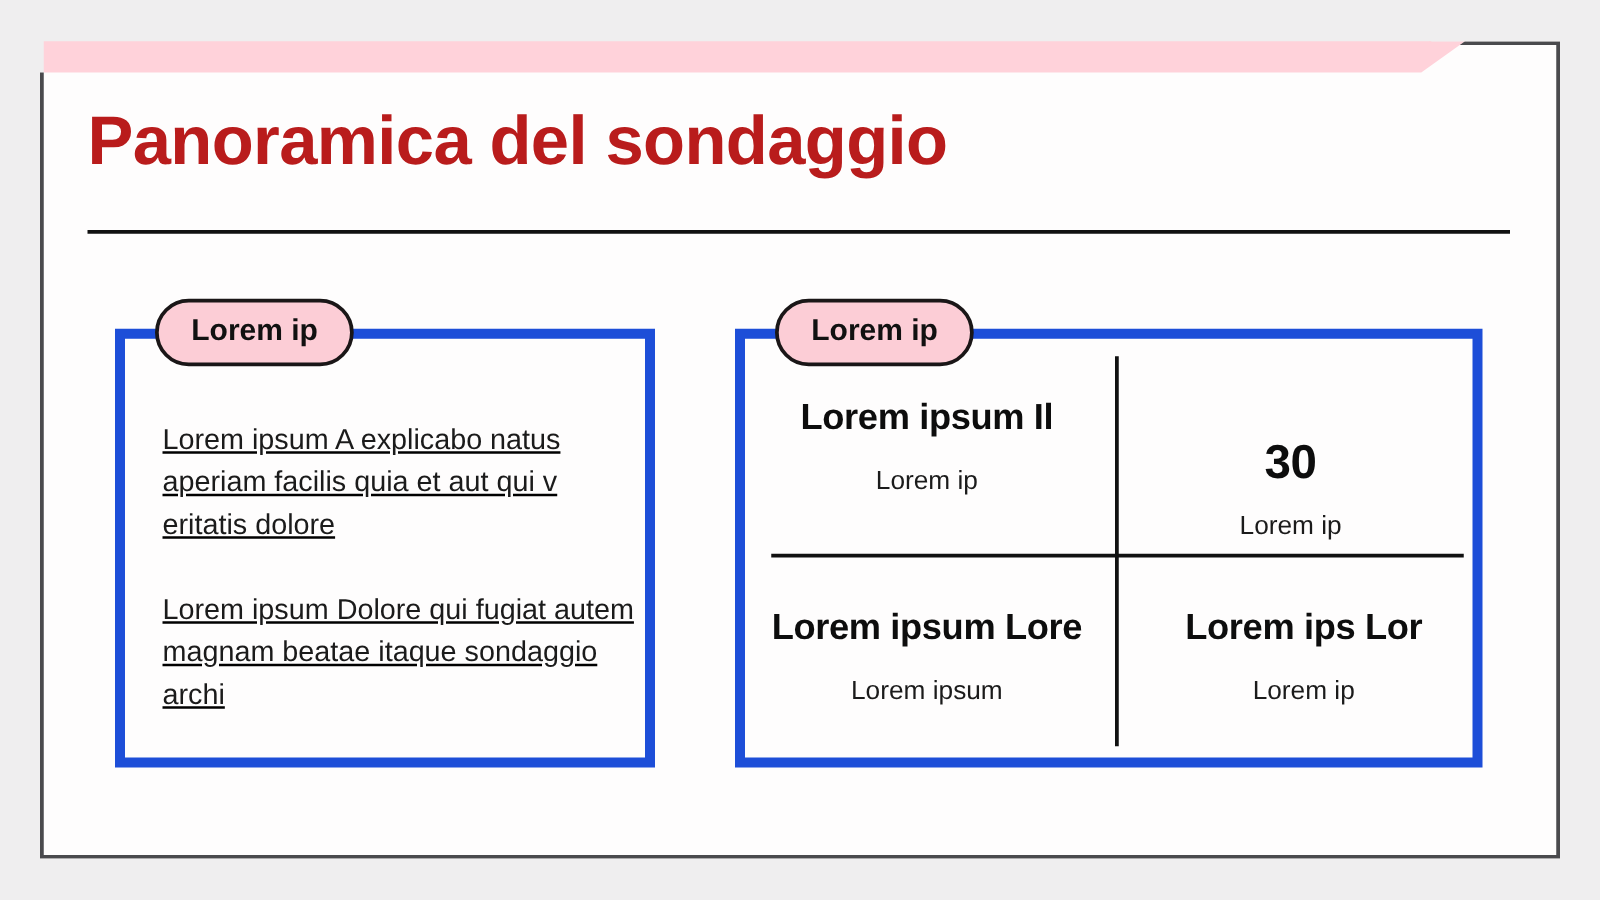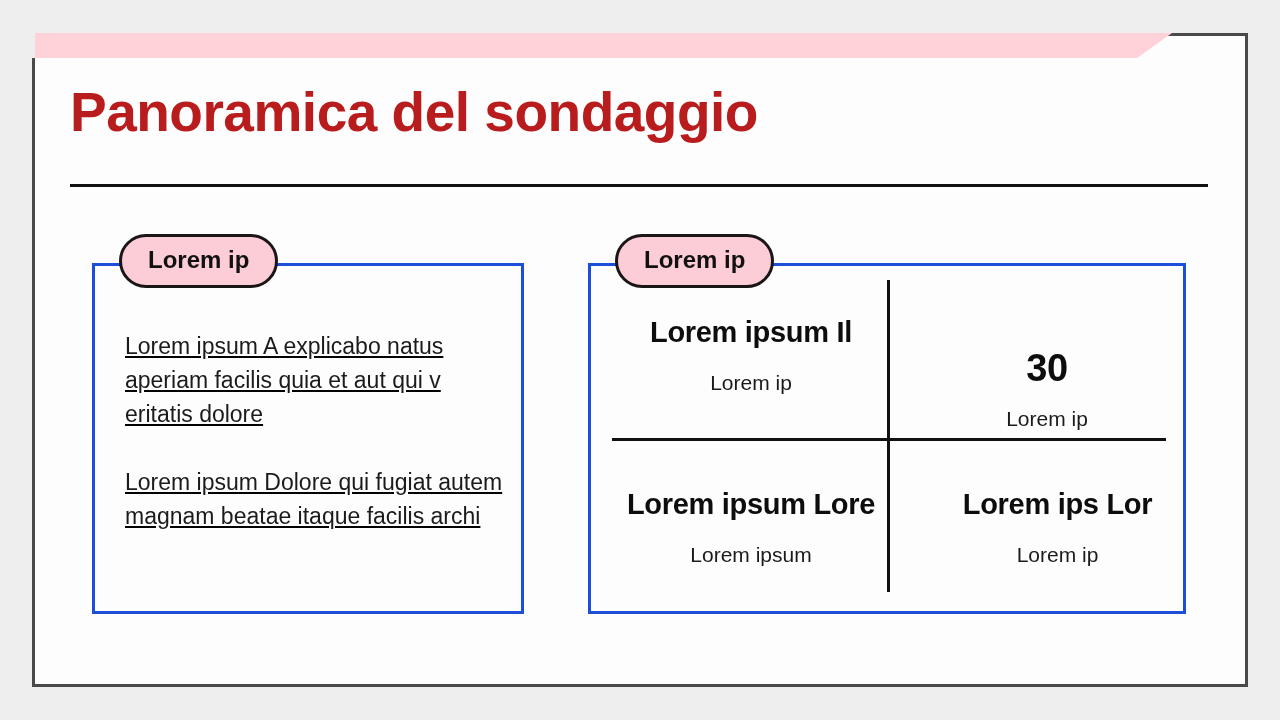--- a/index.html
+++ b/index.html
@@ -96,21 +96,21 @@
     left: 0;
     top: 118px;
     width: 1138px;
     height: 3px;
     background: #111111;
   }
 
   
   .card {
     position: absolute;
-    border: 3px solid #1d4ed8;
+    border: 8px solid #1d4ed8;
     box-sizing: border-box;
     background: transparent;
   }
   .card-left {
     left: 92px;
     top: 263px;
     width: 432px;
     height: 351px;
   }
   .card-right {
@@ -150,21 +150,21 @@
     color: #1b1b1b;
     font-family: "Liberation Sans", sans-serif;
   }
   .para + .para {
     margin-top: 34px;
   }
 
   
   .quad-grid {
     position: absolute;
-    left: 12px; top: 0;
+    left: 0; top: 0;
     width: 100%; height: 100%;
   }
   .quad {
     position: absolute;
     width: 50%;
     height: 50%;
     display: flex;
     flex-direction: column;
     align-items: center;
     justify-content: center;
@@ -229,21 +229,21 @@
     <div class="header-row">
       <div class="section-title">Panoramica del sondaggio</div>
     </div>
     <div class="header-rule"></div>
   </div>
 
   <div class="card card-left">
     <div class="badge">Lorem ip</div>
     <div class="card-left-body">
       <div class="para">Lorem ipsum A explicabo natus aperiam facilis quia et aut qui v eritatis dolore</div>
-      <div class="para">Lorem ipsum Dolore qui fugiat autem magnam beatae itaque facilis archi</div>
+      <div class="para">Lorem ipsum Dolore qui fugiat autem magnam beatae itaque sondaggio archi</div>
     </div>
   </div>
 
   <div class="card card-right">
     <div class="badge">Lorem ip</div>
 
     <div class="quad-grid">
 
       <div class="quad quad-tl">
         <div class="quad-value">Lorem ipsum Il</div>

